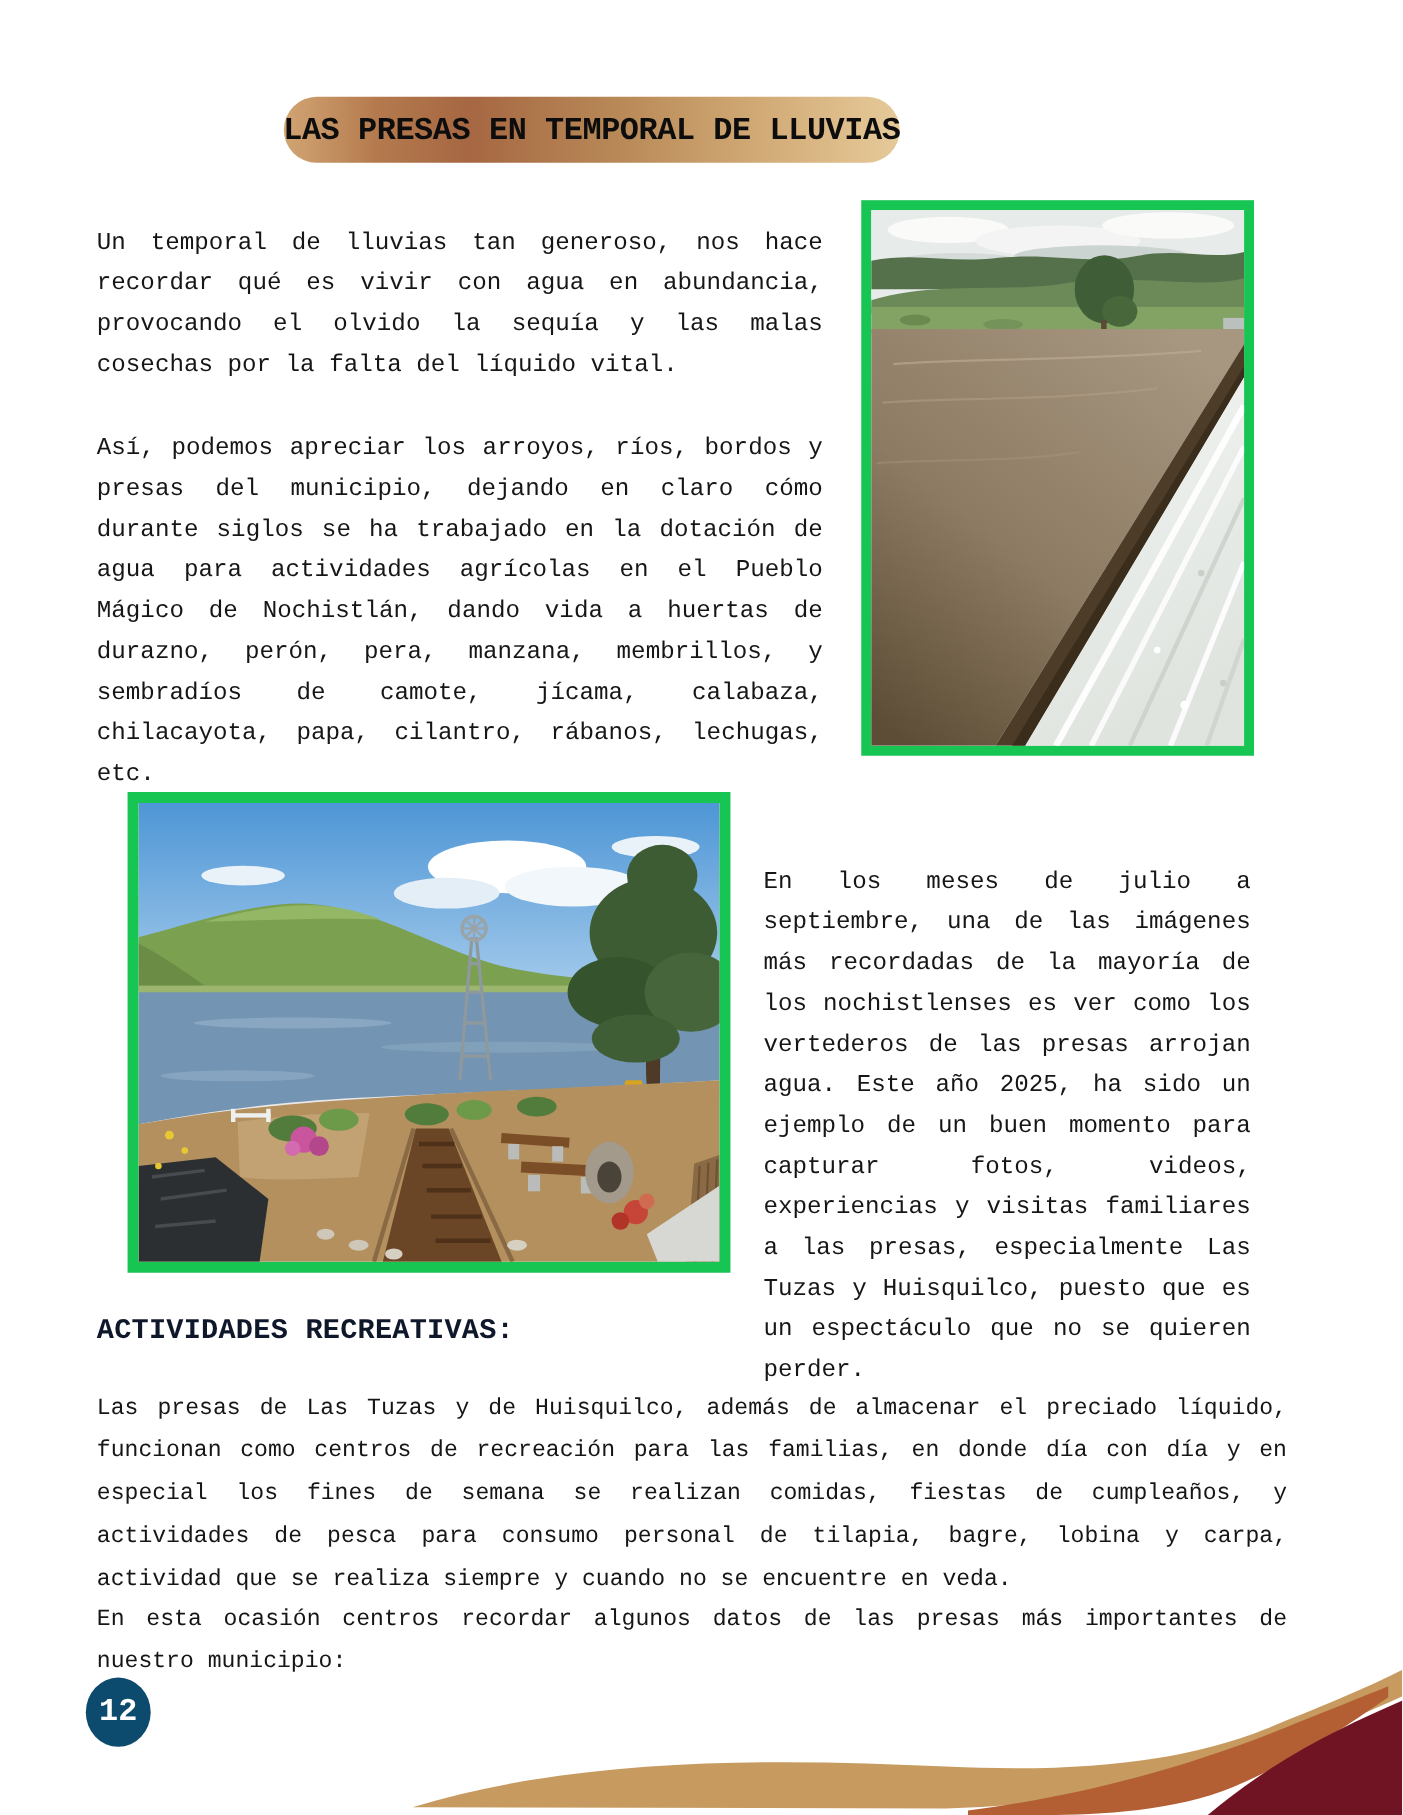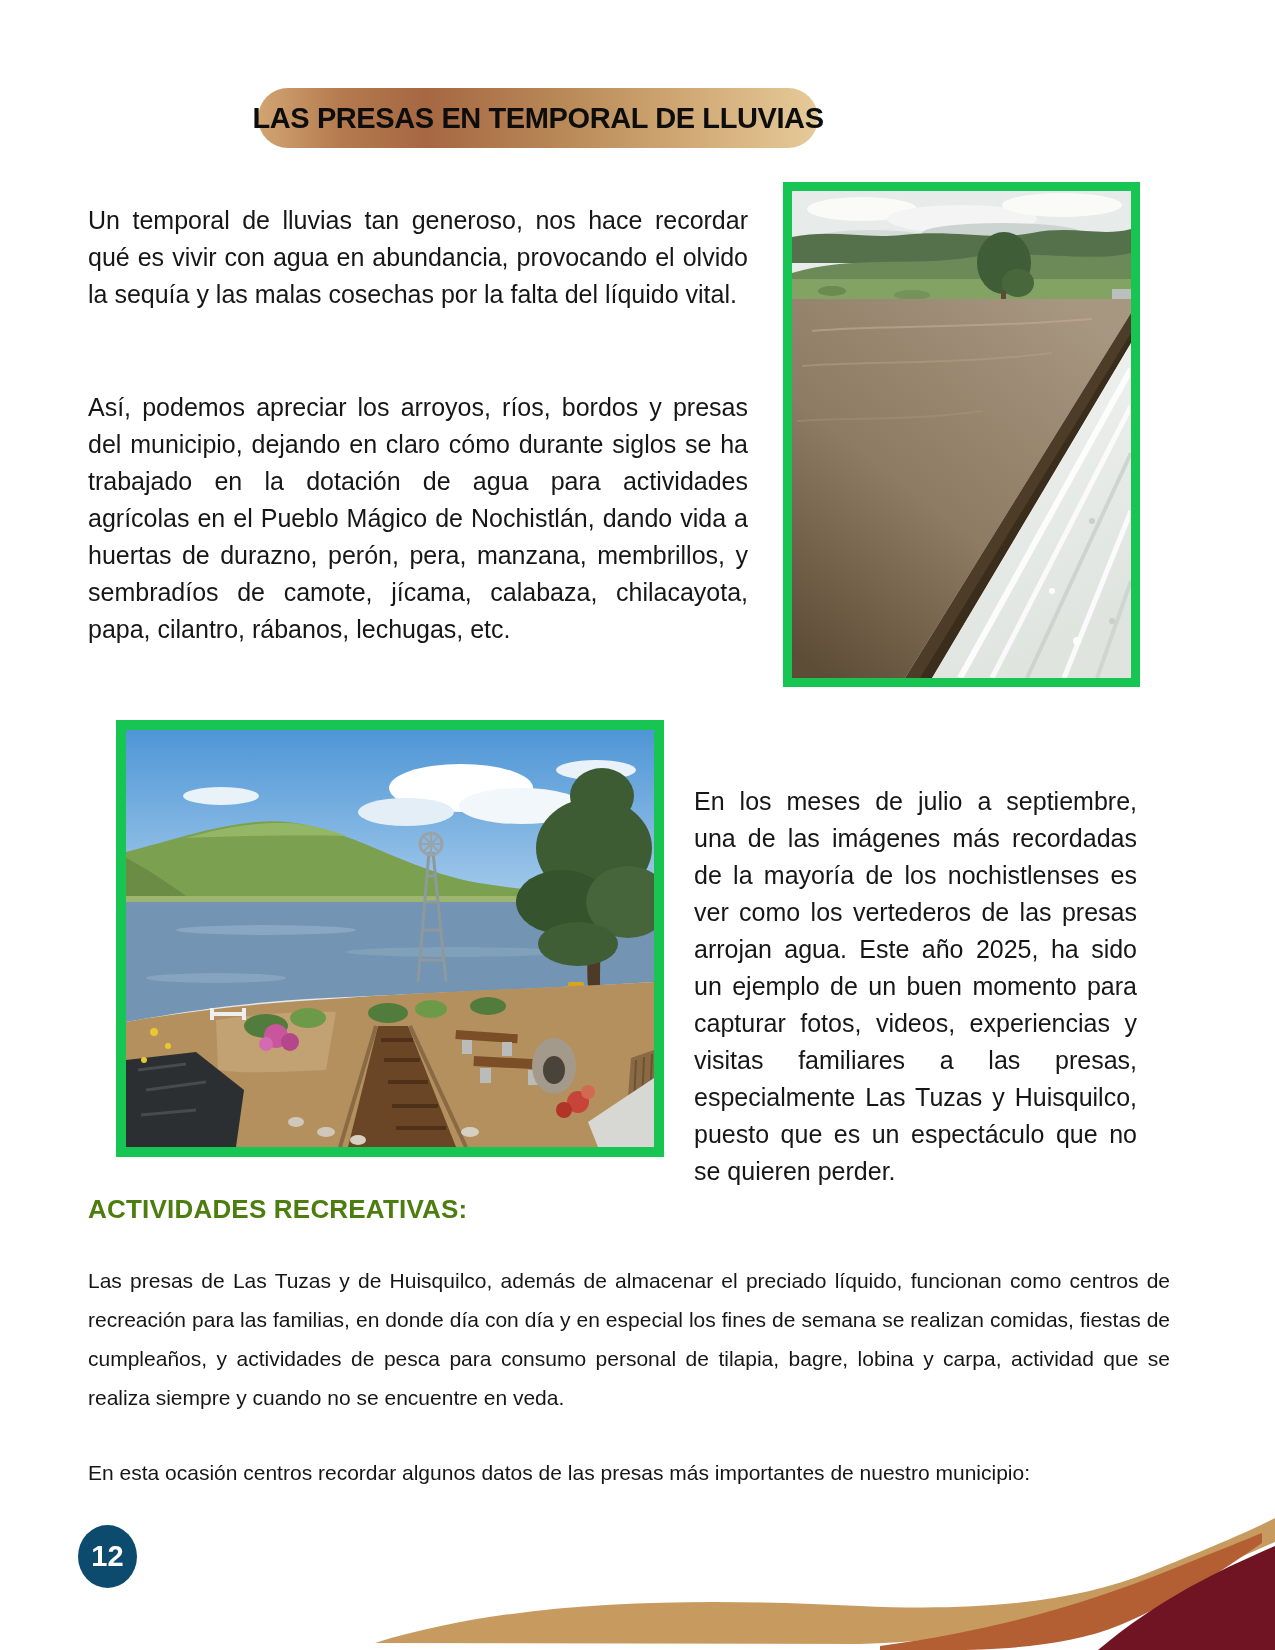--- a/index.html
+++ b/index.html
@@ -2,45 +2,45 @@
 <html><head>
 <meta charset="utf-8">
 <style>
   html,body{margin:0;padding:0;background:#ffffff;}
   .page{
     position:relative;
     width:1275px;height:1650px;
     margin:0 auto;
     background:#ffffff;
     overflow:hidden;
-    font-family:Liberation Sans, sans-serif;
+    font-family:Liberation Mono, monospace;
     color:#161616;
   }
   .abs{position:absolute;}
   .title-banner{
     left:258px;top:88px;width:560px;height:60px;
     border-radius:30px;
     background:linear-gradient(90deg,#d2a573 0%,#b47a4e 15%,#a66742 30%,#b98a58 55%,#d2ab77 78%,#e6ca9a 100%);
     display:flex;align-items:center;justify-content:center;
   }
   .title-banner span{
     font-size:29px;font-weight:800;letter-spacing:-0.4px;
     color:#0d0d0d;white-space:nowrap;
   }
   .body-par{
-    font-size:25px;line-height:37px;
+    font-size:22px;line-height:37px;
     text-align:justify;
   }
   .col-left{left:88px;width:660px;}
   .col-right{left:694px;width:443px;}
   .wide{left:88px;width:1082px;}
   .bottom-par{font-size:21px;line-height:39px;text-align:justify;}
   .section-heading{
     left:88px;top:1194px;
-    font-size:26px;font-weight:800;letter-spacing:0.2px;color:#4d7c0f;
+    font-size:26px;font-weight:800;letter-spacing:0.2px;color:#0f172a;
   }
   .photo-frame{
     border:9px solid #17c553;
     background:#e8e8e8;
     box-sizing:border-box;
   }
   .photo-frame svg{display:block;width:100%;height:100%;}
   #photo-dam{left:783px;top:182px;width:357px;height:505px;}
   #photo-lake{left:116px;top:720px;width:548px;height:437px;border-width:10px;}
   .page-number-badge{

